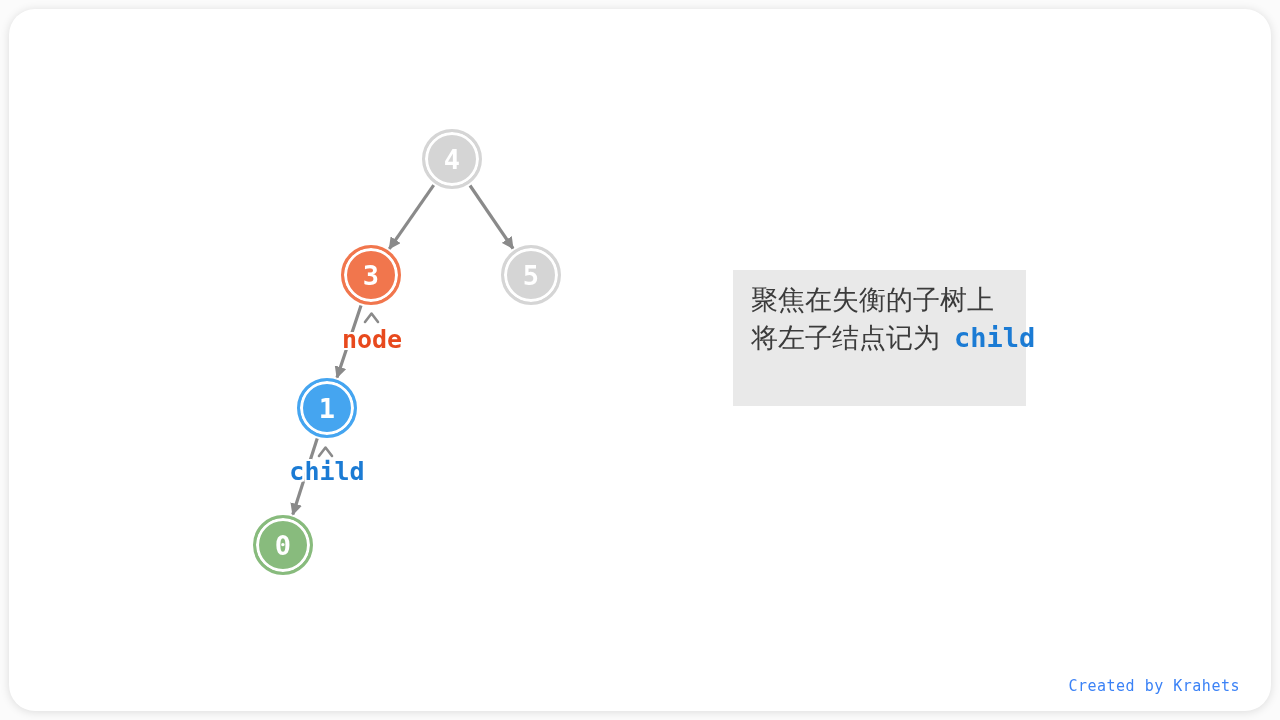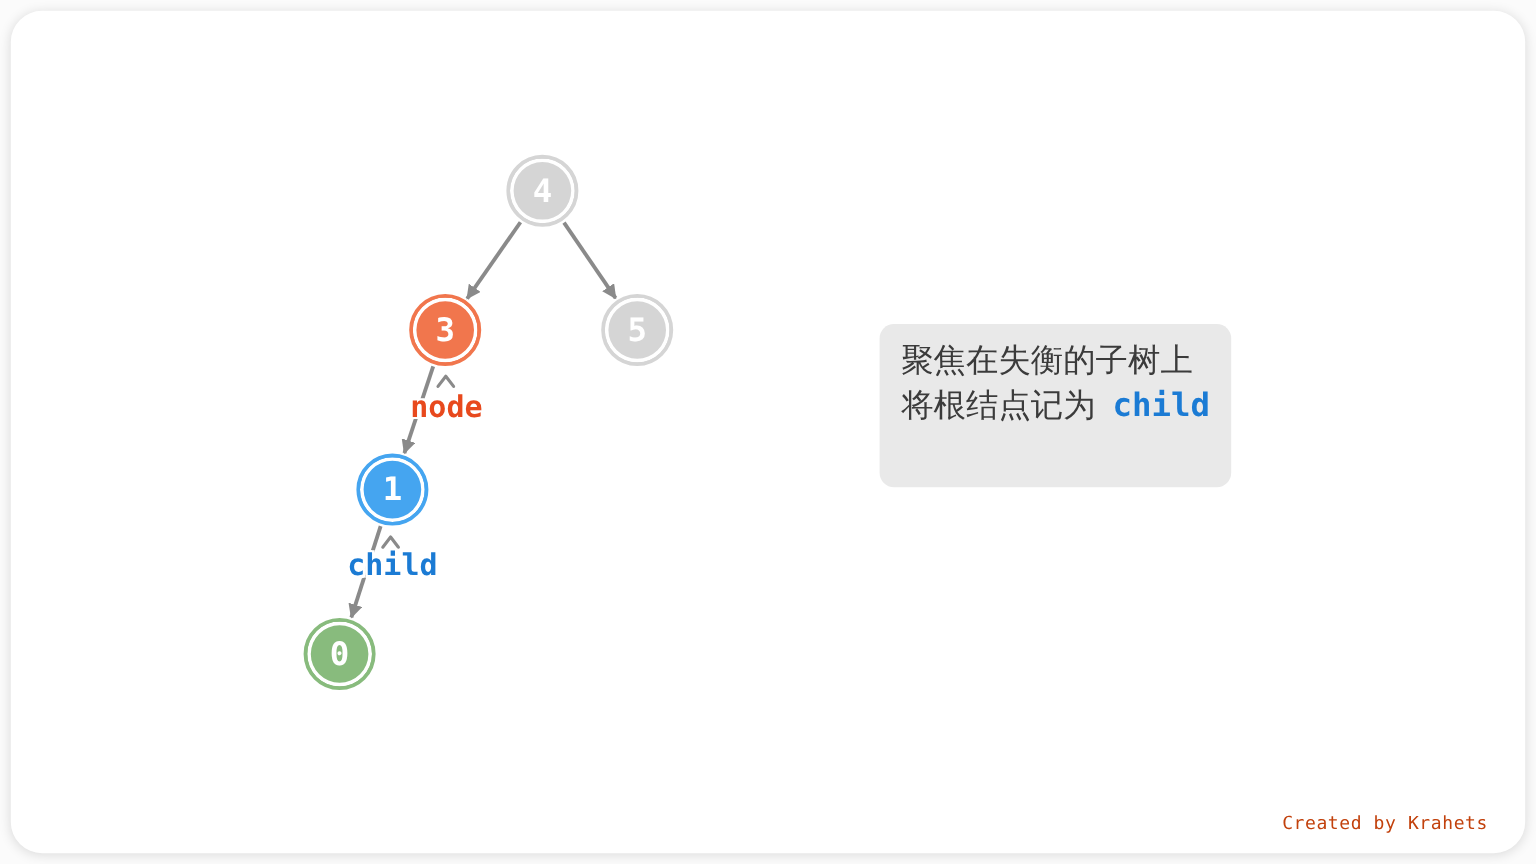--- a/index.html
+++ b/index.html
@@ -39,34 +39,34 @@
     font-family: "DejaVu Sans Mono", monospace; font-size: 25px; font-weight: bold;
     white-space: nowrap;
     text-shadow: -2px -2px 0 #fff, 2px -2px 0 #fff, -2px 2px 0 #fff, 2px 2px 0 #fff,
                  -2px 0 0 #fff, 2px 0 0 #fff, 0 -2px 0 #fff, 0 2px 0 #fff;
   }
   .ptr-label--node  { left: 372px; top: 339px; color: #e8491d; }
   .ptr-label--child { left: 327px; top: 471px; color: #1b7bd4; }
 
   .infobox {
     position: absolute; left: 733px; top: 270px; width: 293px; height: 136px;
-    background: #e9e9e9; border-radius: 12px;
+    background: #e9e9e9; border-radius: 0;
     padding: 11px 8px 9px 18px;
     font-size: 27px; color: #3b3b3b; line-height: 38px; white-space: nowrap;
   }
   .infobox .code {
     font-family: "DejaVu Sans Mono", monospace; font-weight: bold; font-size: 27px;
     margin-left: 14px;
   }
   .infobox .code--orange { color: #e8491d; }
   .infobox .code--blue   { color: #1b7bd4; }
 
   .watermark {
     position: absolute; right: 40px; top: 677px;
-    font-family: "DejaVu Sans Mono", monospace; font-size: 15px; color: #c2410c;
+    font-family: "DejaVu Sans Mono", monospace; font-size: 15px; color: #3b82f6;
     letter-spacing: 0.5px;
   }
 </style>
 </head>
 <body>
 
 <div class="stage">
   <div class="card"></div>
 
   <svg class="edges" viewBox="0 0 1280 720">
@@ -100,18 +100,18 @@
   </div>
 
   <div class="ptr-label ptr-label--node">node</div>
   <div class="ptr-label ptr-label--child">child</div>
 
   <div class="infobox">
     <div>
       <span>聚焦在失衡的子树上</span>
     </div>
     <div>
-      <span>将根结点记为</span><span class="code code--blue">child</span>
+      <span>将左子结点记为</span><span class="code code--blue">child</span>
     </div>
   </div>
 
   <div class="watermark">Created by Krahets</div>
 </div>
 
 </body></html>

